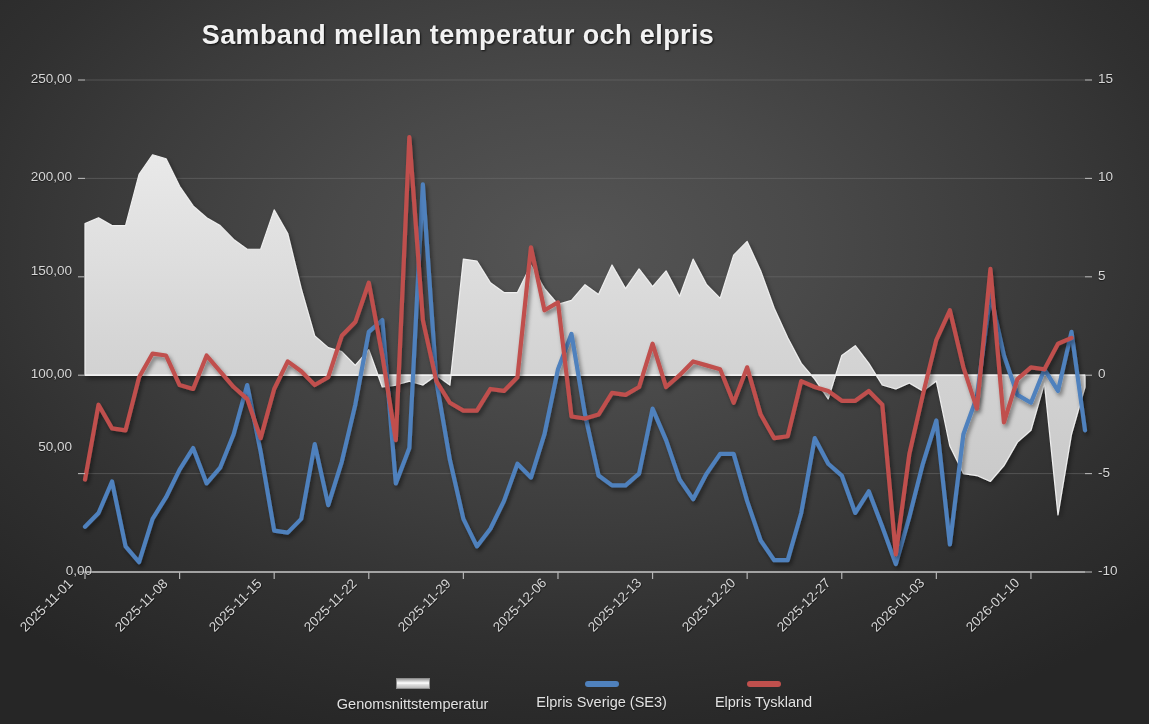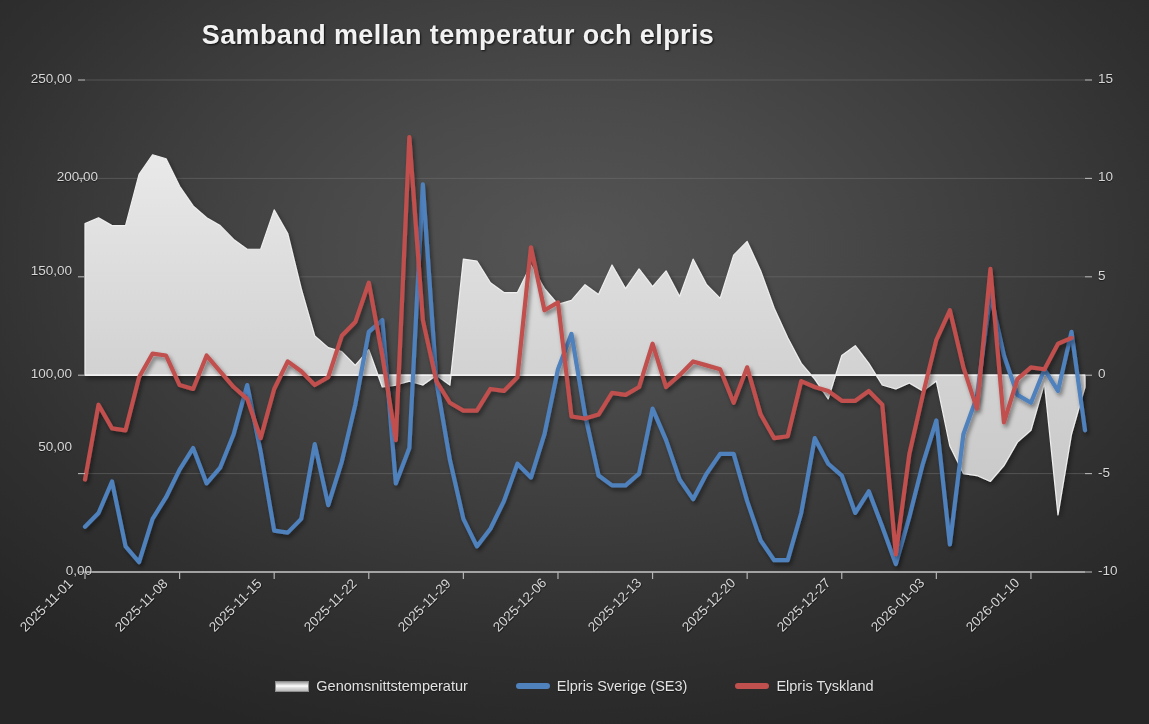--- a/index.html
+++ b/index.html
@@ -74,20 +74,21 @@
     width: 1149px;
     display: flex;
     justify-content: center;
     align-items: center;
     gap: 48px;
   }
   .legend-item {
     display: flex;
     align-items: center;
     gap: 7px;
+    flex-direction: column;
   }
   .legend-label {
     color: #e2e2e2;
     font-size: 14.5px;
     white-space: nowrap;
     text-shadow: 0 1px 1px rgba(0,0,0,0.5);
   }
   .legend-swatch-area {
     width: 34px;
     height: 11px;
@@ -164,21 +165,21 @@
         <line x1="78" x2="85" y1="80" y2="80" stroke="#b5b5b5" stroke-width="1.1"></line>
         <line x1="1085" x2="1092" y1="80" y2="80" stroke="#b5b5b5" stroke-width="1.1"></line>
       </g>
   </svg>
 
   <div id="left-axis-labels">
       <div class="axis-label left" style="left: 0px; width: 72px; top: 563px; padding-left: 20px;">0,00</div>
       <div class="axis-label left" style="left: 0px; width: 72px; top: 439px;">50,00</div>
       <div class="axis-label left" style="left: 0px; width: 72px; top: 366.2px;">100,00</div>
       <div class="axis-label left" style="left: 0px; width: 72px; top: 263px;">150,00</div>
-      <div class="axis-label left" style="left: 0px; width: 72px; top: 169.4px; margin-left: 26px;">200,00</div>
+      <div class="axis-label left" style="left: 0px; width: 72px; top: 169.4px;">200,00</div>
       <div class="axis-label left" style="left: 0px; width: 72px; top: 71px;">250,00</div>
     </div>
   <div id="right-axis-labels">
       <div class="axis-label right" style="left: 1098px; top: 563px;">-10</div>
       <div class="axis-label right" style="left: 1098px; top: 464.6px;">-5</div>
       <div class="axis-label right" style="left: 1098px; top: 366.2px;">0</div>
       <div class="axis-label right" style="left: 1098px; top: 267.8px;">5</div>
       <div class="axis-label right" style="left: 1098px; top: 169.4px;">10</div>
       <div class="axis-label right" style="left: 1098px; top: 71px;">15</div>
     </div>

